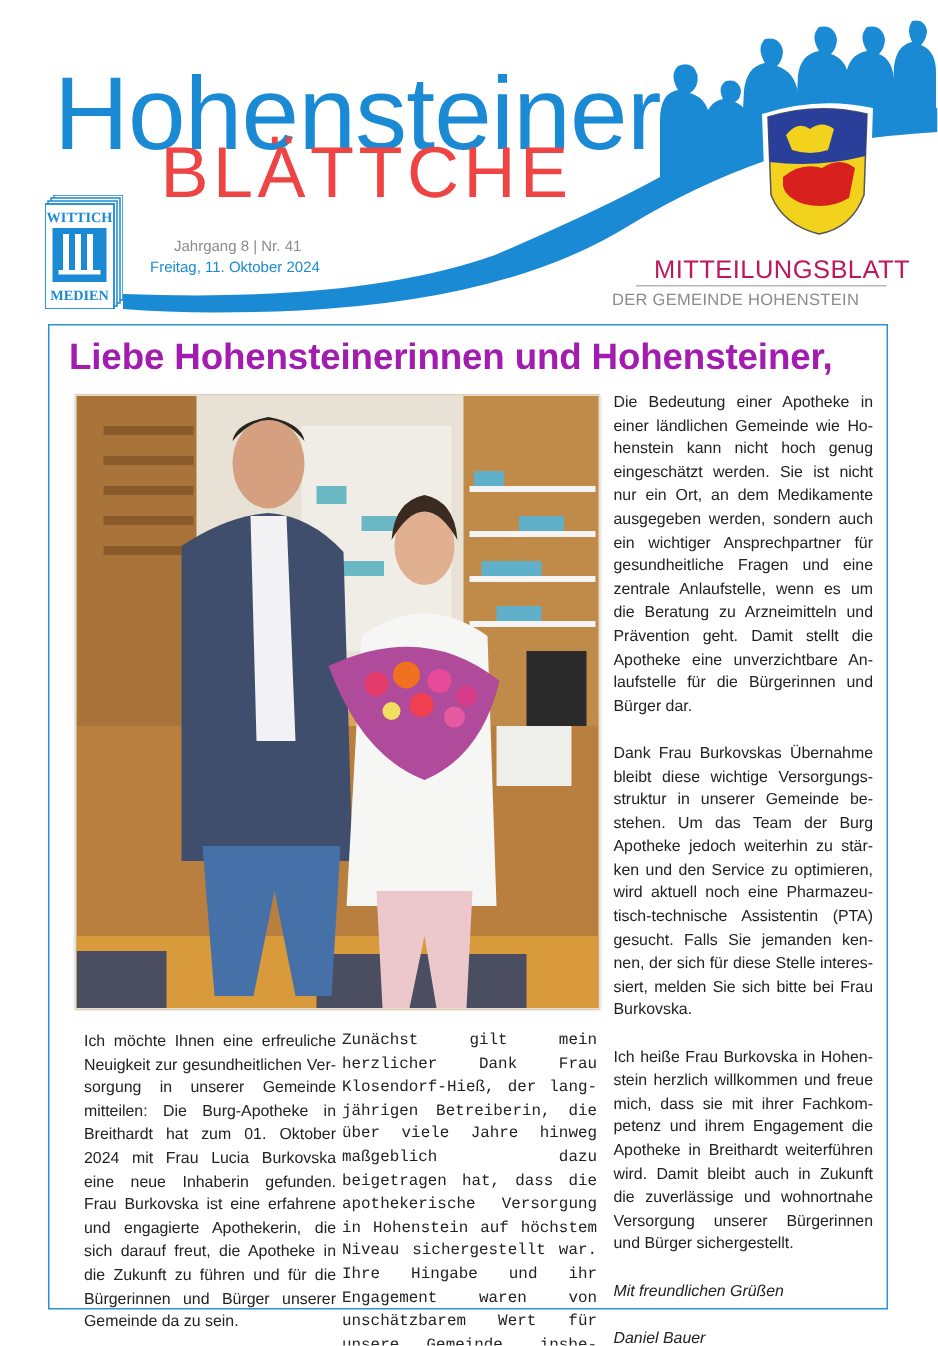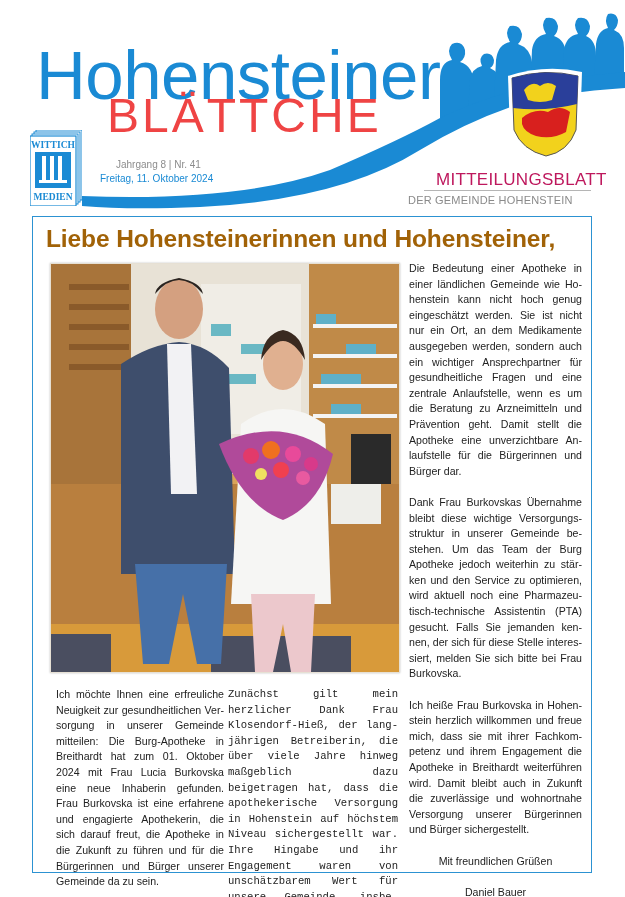--- a/index.html
+++ b/index.html
@@ -13,33 +13,33 @@
   #date-line { left:100px; top:173px; font-size:10px; color:#1a8ad4; white-space:nowrap; }
   #mb-title { left:436px; top:171px; font-size:17px; color:#be185d; letter-spacing:0.3px; white-space:nowrap; line-height:1; }
   #mb-rule { left:424px; top:190px; width:167px; height:1px; background:#b5b5b5; }
   #mb-sub { left:408px; top:194px; font-size:11px; color:#8a8a8a; letter-spacing:0.2px; white-space:nowrap; }
 
   #wittich-logo { left:30px; top:130px; width:52px; height:76px; }
   #header-art { left:0; top:0; width:625px; height:215px; }
 
   
   #article-frame { left:32px; top:216px; width:560px; height:657px; border:1.5px solid #2c92d2; box-sizing:border-box; }
-  #headline { left:46px; top:225px; font-size:24.5px; font-weight:bold; color:#a16207; white-space:nowrap; letter-spacing:-0.1px; }
+  #headline { left:46px; top:225px; font-size:24.5px; font-weight:bold; color:#a21caf; white-space:nowrap; letter-spacing:-0.1px; }
 
   
   #photo { left:50px; top:263px; width:348px; height:408px; border:1px solid #e6e0d4; box-shadow:0 0 2px rgba(0,0,0,0.25); overflow:hidden; background:#c89040; }
 
   
   .col { font-size:10.6px; line-height:15.6px; color:#222; text-align:justify; hyphens:manual; }
   .col p { margin:0; }
   #col-right { left:409px; top:261px; width:173px; }
   #col-right p + p { margin-top:15.6px; }
   #col-left { left:56px; top:687px; width:168px; }
   #col-mid { left:228px; top:687px; width:170px;font-family:Liberation Mono, monospace; }
-  .sig { text-align:center; }
+  .sig { text-align:left; font-style:italic; }
 </style>
 </head>
 <body>
 
 <svg id="header-art" class="abs" viewBox="0 0 625 215" xmlns="http://www.w3.org/2000/svg">
 
   <g fill="#1a8ad4">
     <path d="M440 120 L440 80 Q440 62 452 60 Q446 50 452 44 Q462 40 465 50 Q466 58 460 62 Q474 66 474 86 L472 112 Z"></path>
     <path d="M468 110 L470 80 Q472 68 482 66 Q478 58 484 54 Q492 52 494 60 Q494 66 490 68 Q500 72 500 86 L500 104 Z"></path>
     <path d="M494 100 L496 60 Q498 44 510 42 Q504 32 510 26 Q520 24 522 34 Q522 40 518 44 Q530 48 532 62 L532 92 Z"></path>

